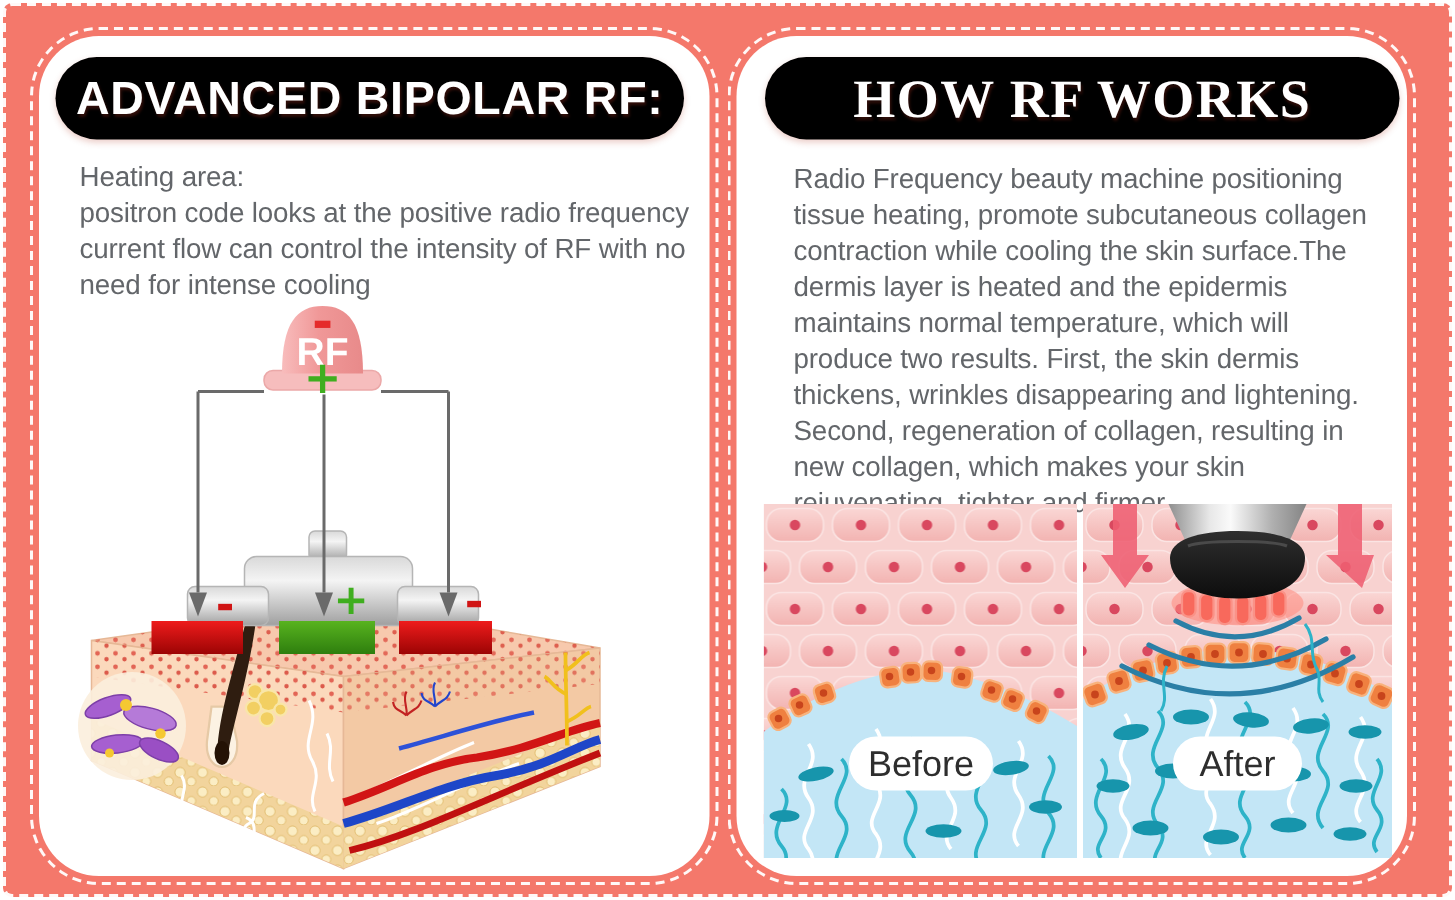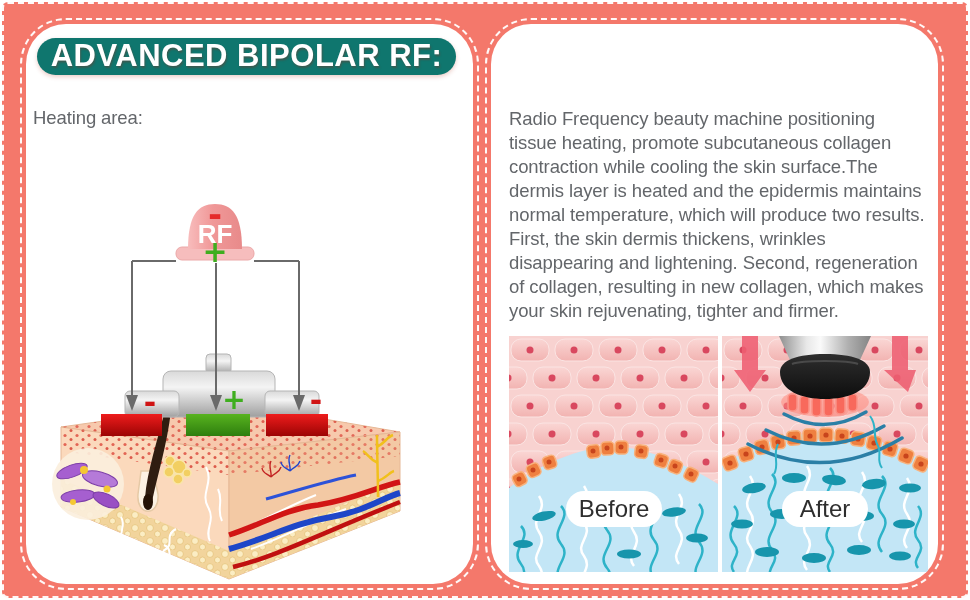--- a/index.html
+++ b/index.html
@@ -14,30 +14,30 @@
   .panel-wrap{
     position:absolute;top:18px;height:572px;width:459px;box-sizing:border-box;
     border:2px dashed rgba(255,255,255,.95);border-radius:46px;padding:4px;
   }
   .panel-wrap.left{left:20px;}
   .panel-wrap.right{left:485px;}
   .panel{
     position:relative;width:100%;height:100%;background:#ffffff;border-radius:40px;overflow:hidden;
   }
   .pill{
-    position:absolute;top:14px;height:37px;background:#0f766e;border-radius:28px;
-    display:flex;align-items:flex-start;justify-content:center;color:#ffffff;
+    position:absolute;top:14px;height:55px;background:#000000;border-radius:28px;
+    display:flex;align-items:center;justify-content:center;color:#ffffff;
     box-shadow:0 2px 4px rgba(180,60,40,.25);white-space:nowrap;
   }
   .pill.left-pill{left:11px;right:17px;font-weight:bold;font-size:31px;letter-spacing:.5px;
     text-shadow:1px 2px 2px rgba(140,40,25,.35);}
   .pill.right-pill{left:19px;right:5px;font-family:"Liberation Serif", serif;font-weight:bold;
     font-size:36px;letter-spacing:1px;text-shadow:1px 2px 2px rgba(140,40,25,.35);}
   .body-text{
-    position:absolute;color:#63666a;font-size:18.5px;line-height:24px;letter-spacing:-.1px;
+    position:absolute;color:#63666a;font-size:18.5px;line-height:24px;letter-spacing:-.1px;margin-left:20px;
   }
   .body-text.left-text{top:82px;left:7px;right:8px;}
   .body-text.right-text{top:83px;left:18px;right:12px;}
   .diagram-svg{position:absolute;left:0;top:175px;}
   .figures{position:absolute;left:18px;top:312px;display:flex;gap:4px;}
   .figure{width:209px;height:236px;overflow:hidden;}
   .figure svg{display:block;}
   .fig-label{font-size:24px;fill:#2e2e2e;font-family:"Liberation Sans",sans-serif;}
   .sign{font-weight:bold;font-family:"DejaVu Sans",sans-serif;}
 </style>
@@ -47,20 +47,21 @@
 <div class="canvas">
   <div class="coral-bg"></div>
 
   <div class="panel-wrap left">
     <div class="panel">
       <div class="pill left-pill">
         <span>ADVANCED BIPOLAR RF:</span>
       </div>
       <div class="body-text left-text">
         <div>Heating area:</div>
+        <div>positron code looks at the positive radio frequency current flow can control the intensity of RF with no need for intense cooling</div>
       </div>
 
       <svg class="diagram-svg" width="447" height="385" viewBox="0 0 447 385">
         <defs>
           <linearGradient id="domeGrad" x1="0" y1="0" x2="1" y2="0">
             <stop offset="0" stop-color="#f8bcbc"></stop>
               <stop offset=".45" stop-color="#f09898"></stop>
             <stop offset="1" stop-color="#e88a8a"></stop>
           </linearGradient>
           <linearGradient id="metalGrad" x1="0" y1="0" x2="0" y2="1">
@@ -180,20 +181,23 @@
           <polygon points="100,196 112,196 106,212"></polygon>
           <polygon points="184,196 196,196 190,212"></polygon>
           <polygon points="267,196 279,196 273,212"></polygon>
         </g>
       </svg>
     </div>
   </div>
 
   <div class="panel-wrap right">
     <div class="panel">
+      <div class="pill right-pill">
+        <span>HOW RF WORKS</span>
+      </div>
       <div class="body-text right-text">Radio Frequency beauty machine positioning tissue heating, promote subcutaneous collagen contraction while cooling the skin surface.The dermis layer is heated and the epidermis maintains normal temperature, which will produce two results. First, the skin dermis thickens, wrinkles disappearing and lightening. Second, regeneration of collagen, resulting in new collagen, which makes your skin rejuvenating, tighter and firmer.</div>
 
       <div class="figures">
 
         <div class="figure">
           <svg width="209" height="236" viewBox="0 0 209 236">
             <defs>
               <linearGradient id="cellG" x1="0" y1="0" x2="0" y2="1">
                 <stop offset="0" stop-color="#fad6d4"></stop>
                   <stop offset="1" stop-color="#f2b3b1"></stop>

